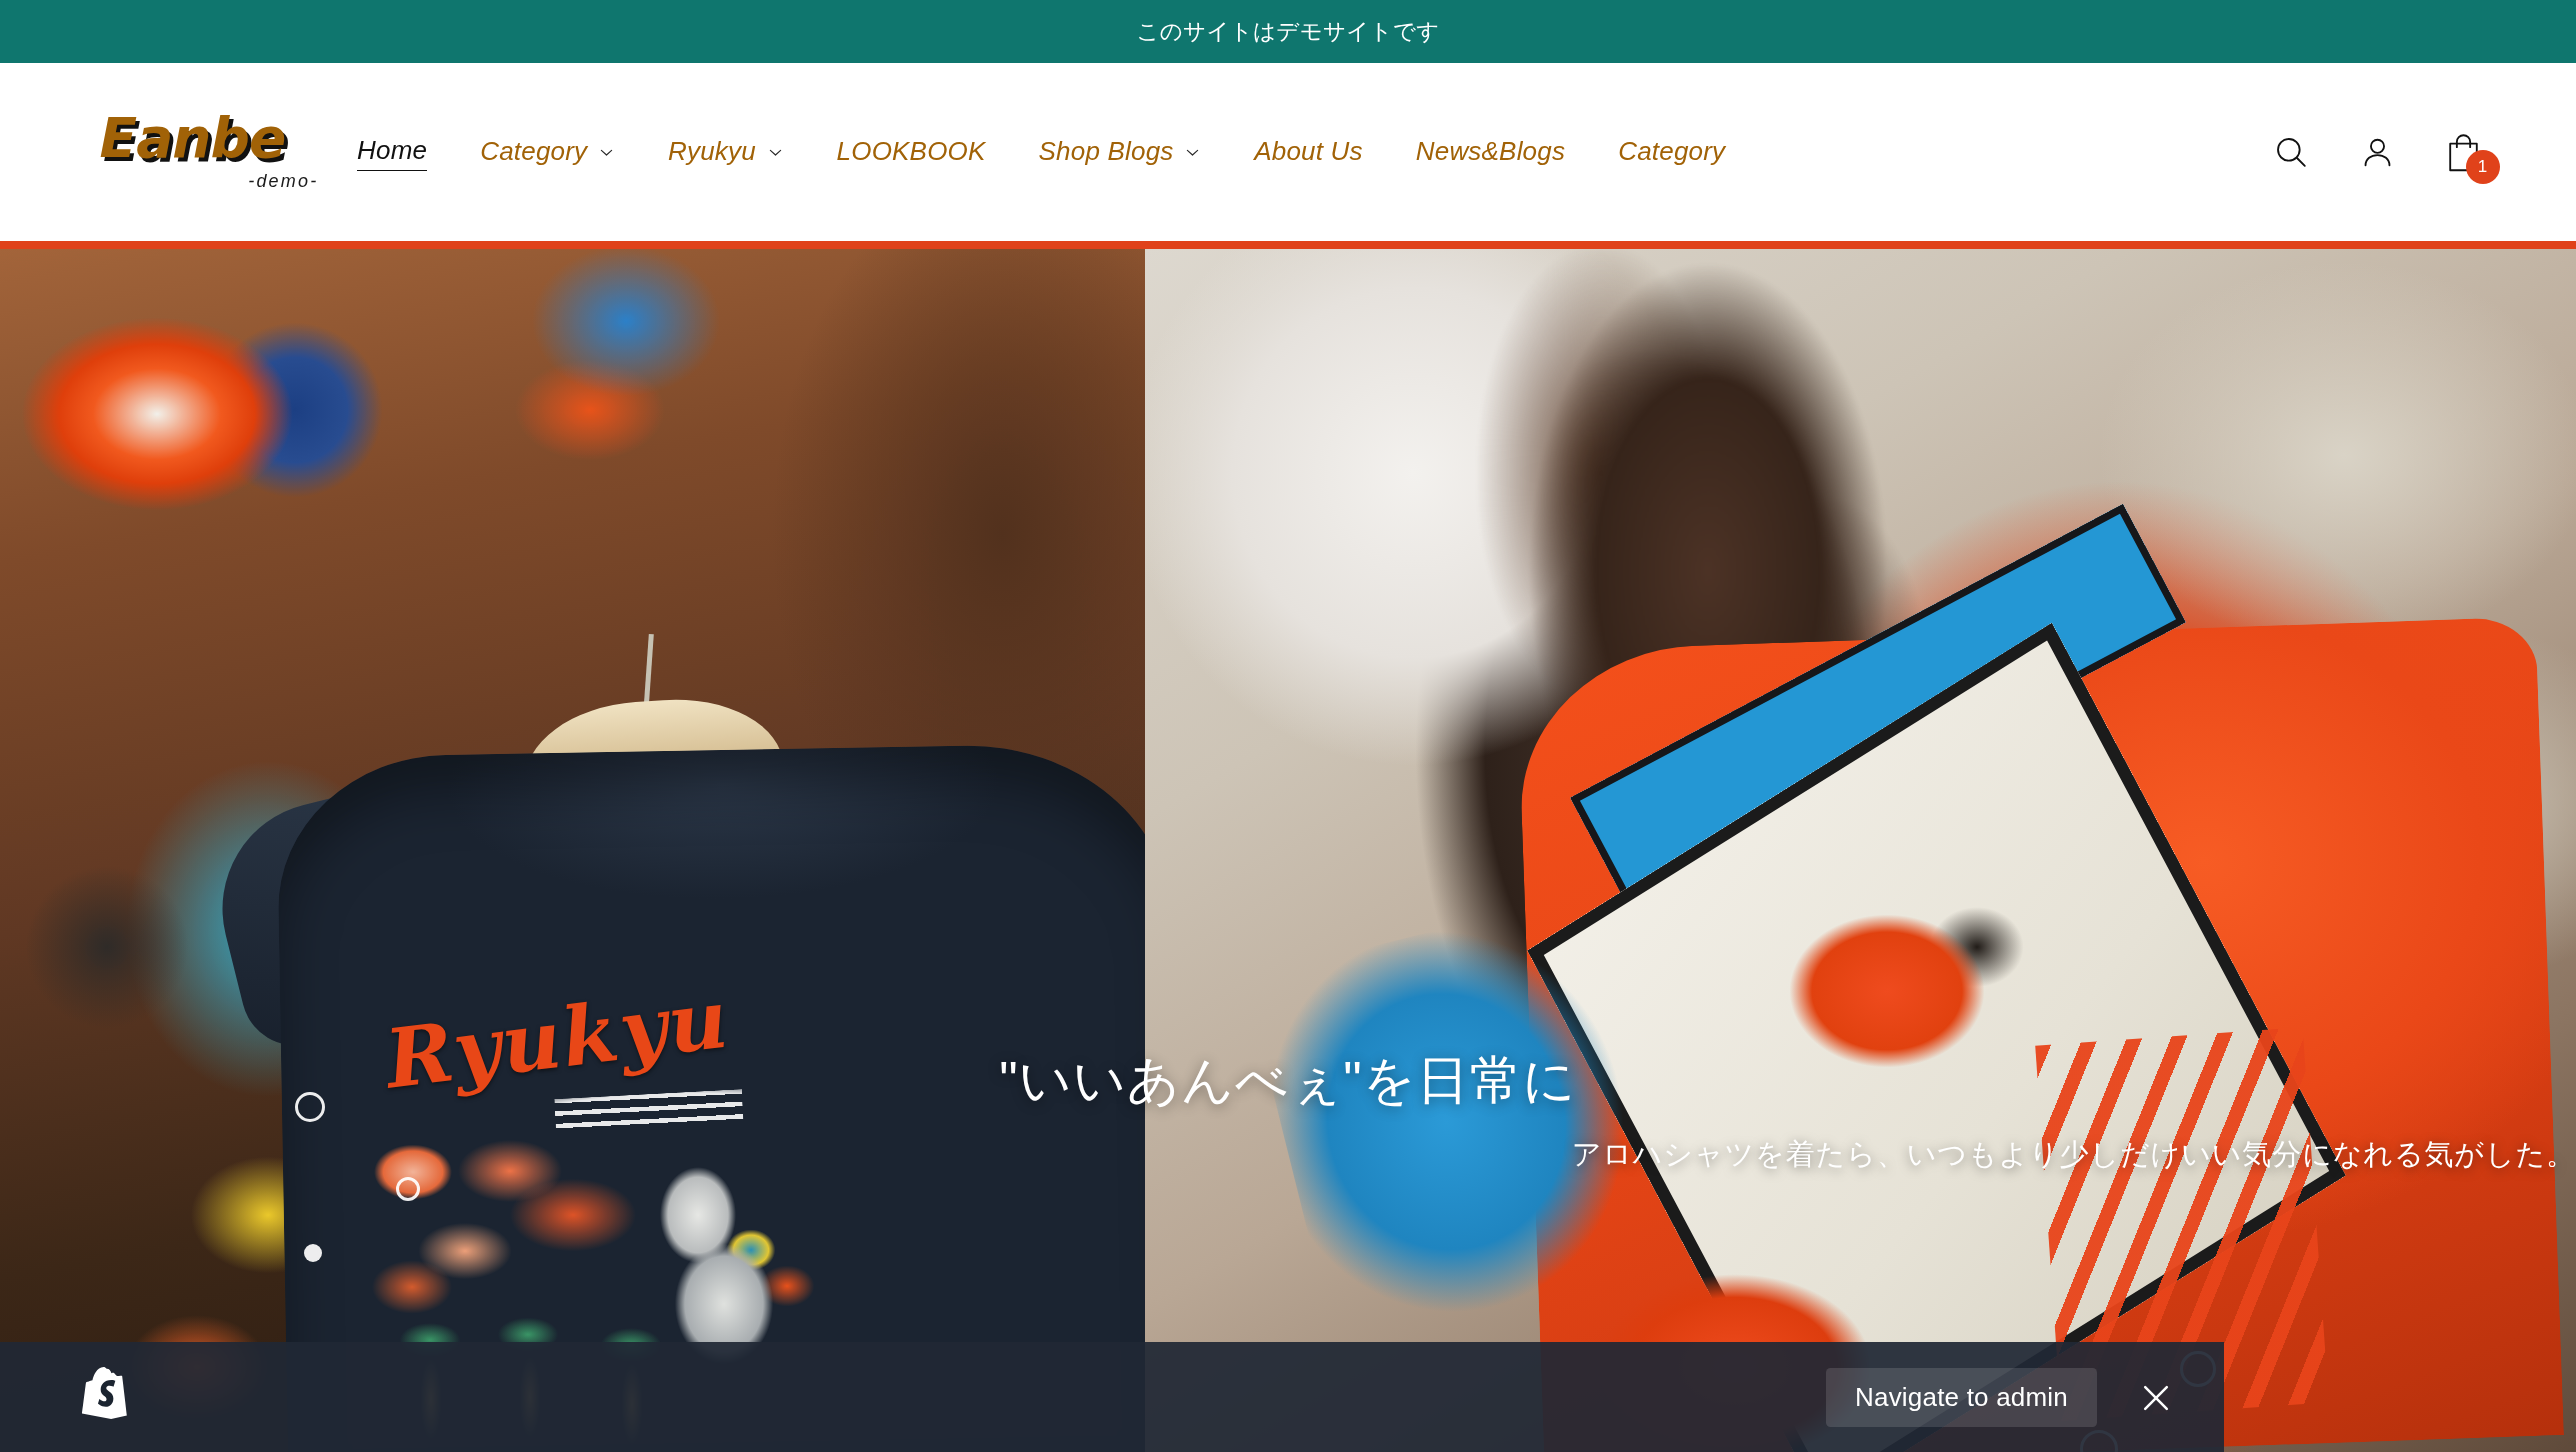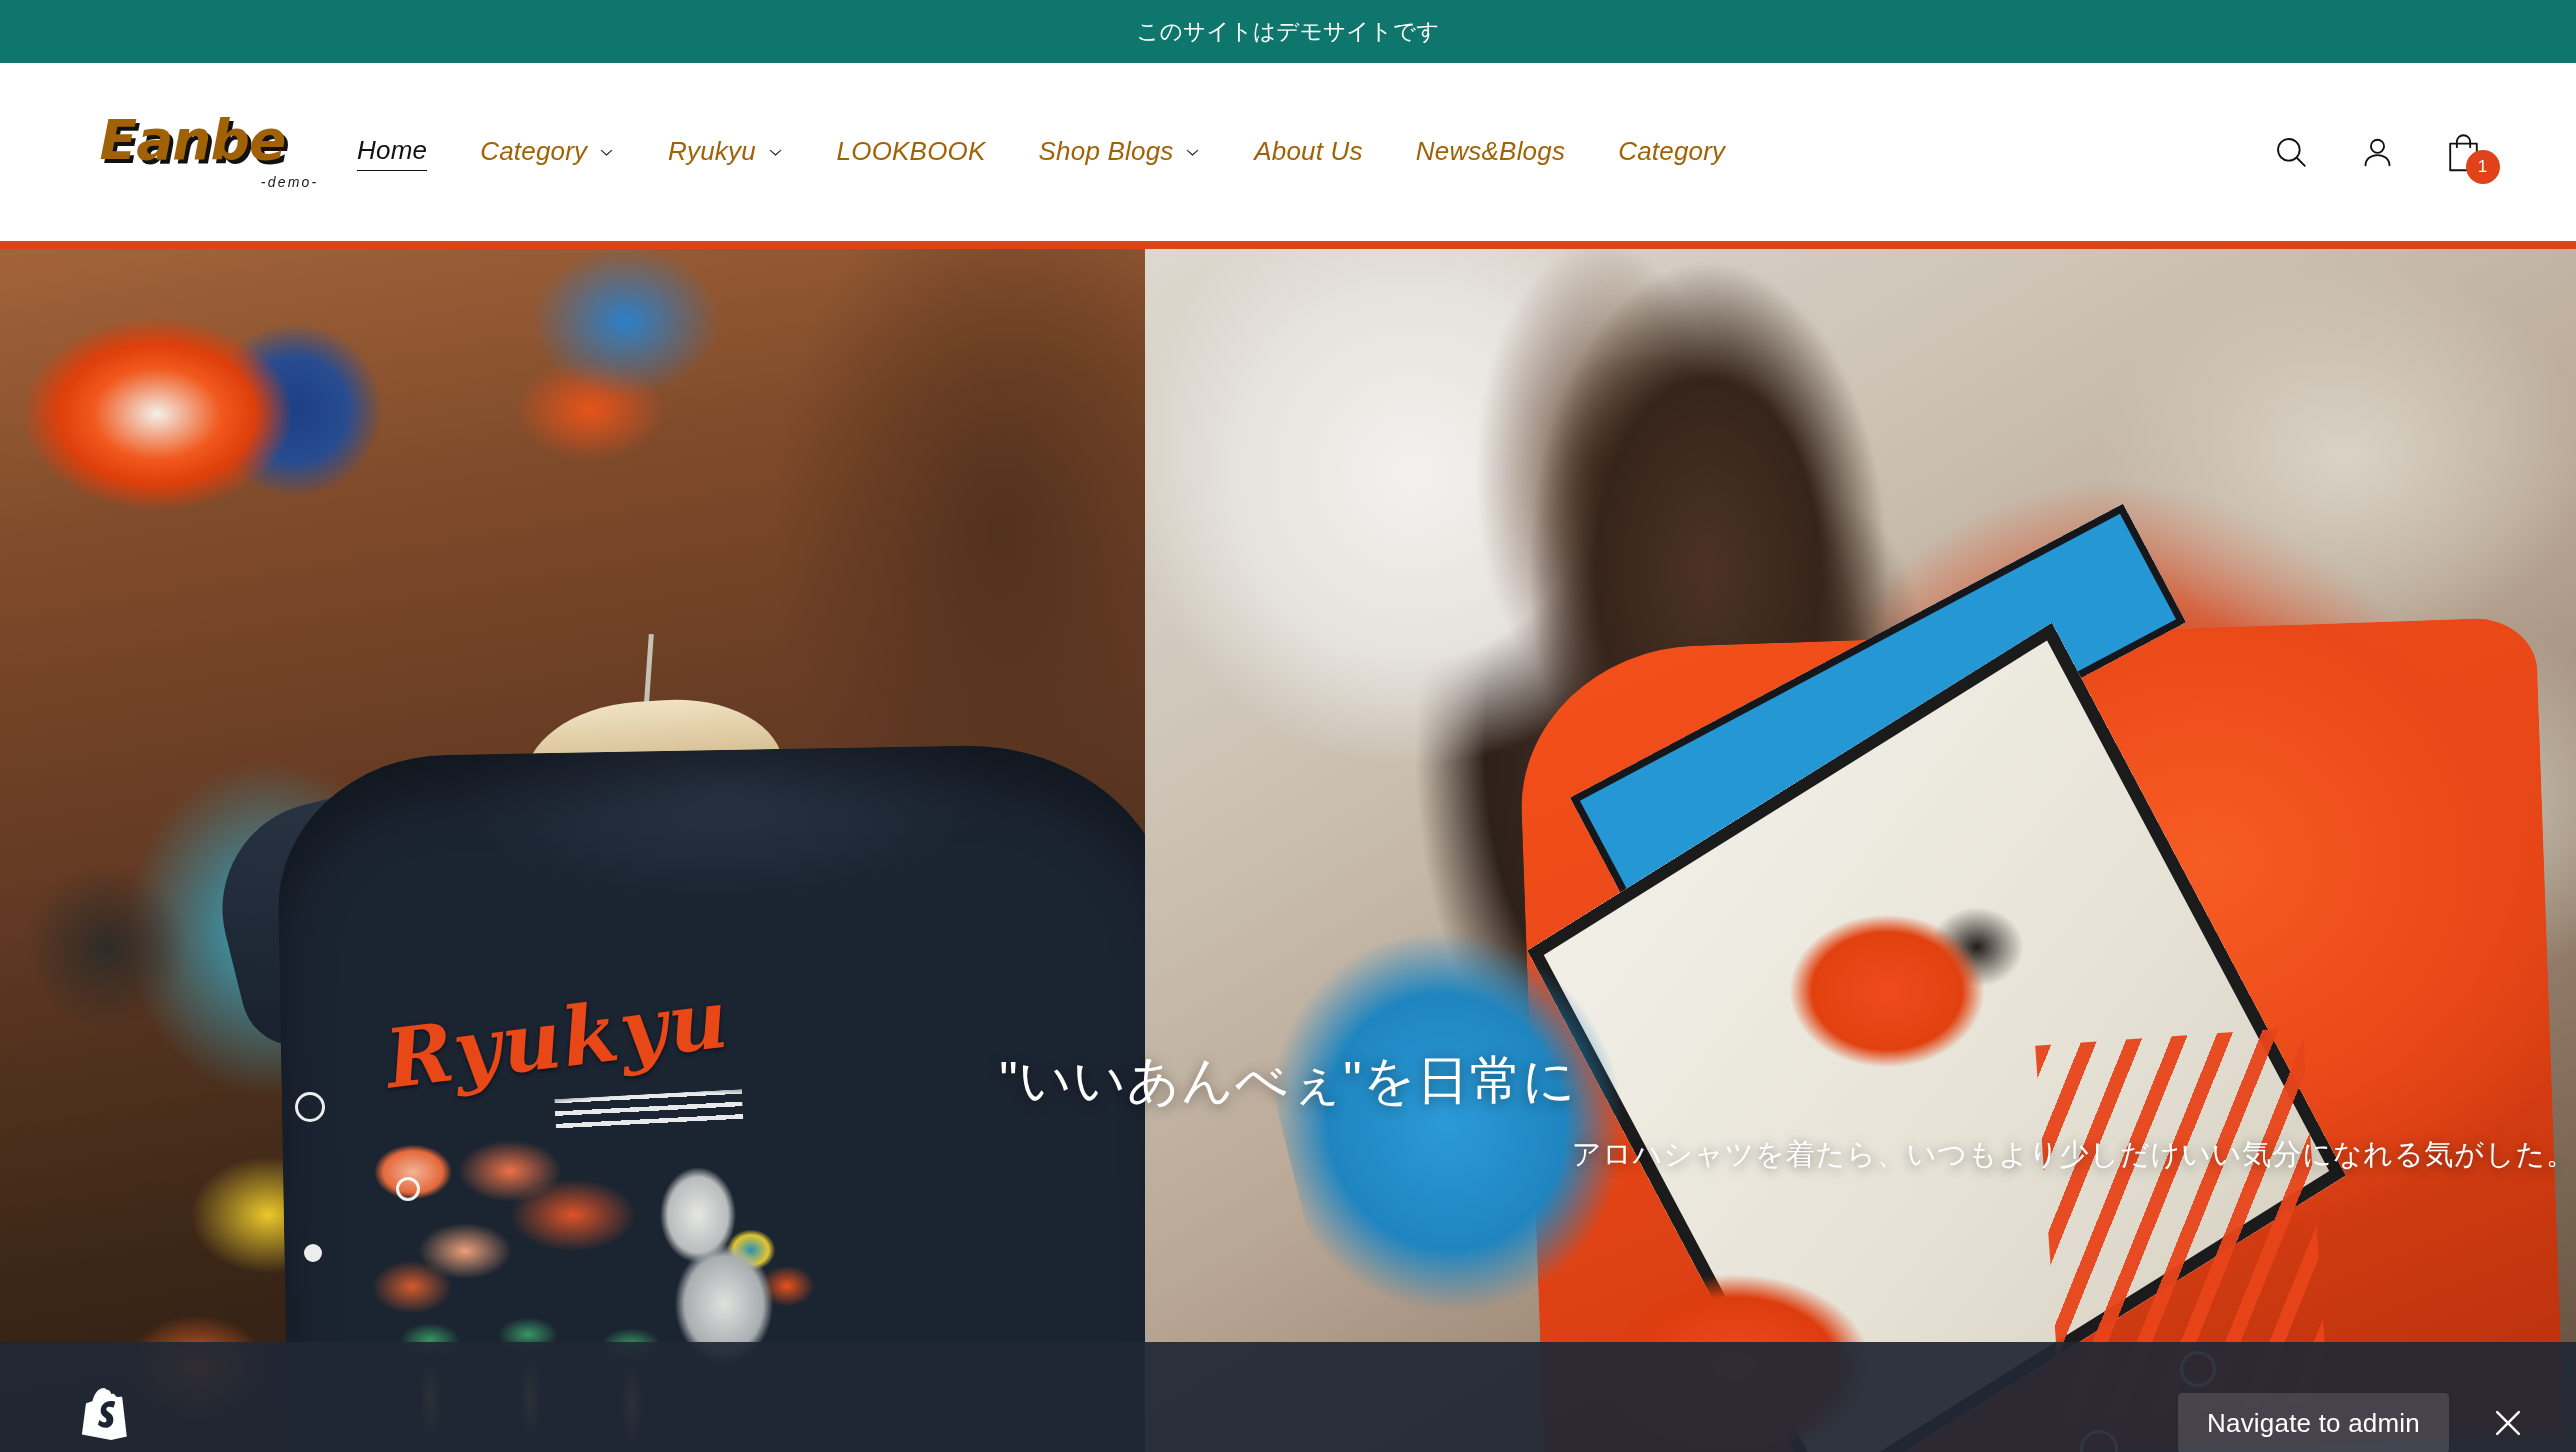--- a/index.html
+++ b/index.html
@@ -56,21 +56,21 @@
     font-size: 55px;
     font-weight: 700;
     font-style: italic;
     color: #a16207;
     line-height: 0.95;
     letter-spacing: -0.9px;
     text-shadow: 3.6px 3.6px 0 #111111;
     font-family: "DejaVu Sans", "Liberation Sans", sans-serif;
   }
   .logo-sub {
-    font-size: 14px;
+    font-size: 18px;
     color: #1a1a1a;
     letter-spacing: 2.2px;
     margin-top: 7.2px;
     align-self: flex-end;
     padding-right: 3.6px;
     font-style: italic;
   }
 
   
   .main-nav {
@@ -400,25 +400,25 @@
     letter-spacing: 0.9px;
     margin-top: 19.7px;
     text-shadow: 0 1.8px 10.7px rgba(0,0,0,.5);
     text-align: right;
   }
 
   
   .admin-bar {
     position: absolute;
     left: 0; bottom: 0;
-    width: 2576px;
+    width: 2224px;
     height: 111px;
     background: rgba(32,40,53,0.93);
     display: flex;
-    align-items: flex-end;
+    align-items: center;
     padding: 0 43px;
     z-index: 40;
   }
   .shopify-logo { cursor: pointer; margin-left: 38px; display:flex; align-items:center; }
   .admin-right {
     margin-left: auto;
     display: flex;
     align-items: center;
     gap: 34px;
   }

